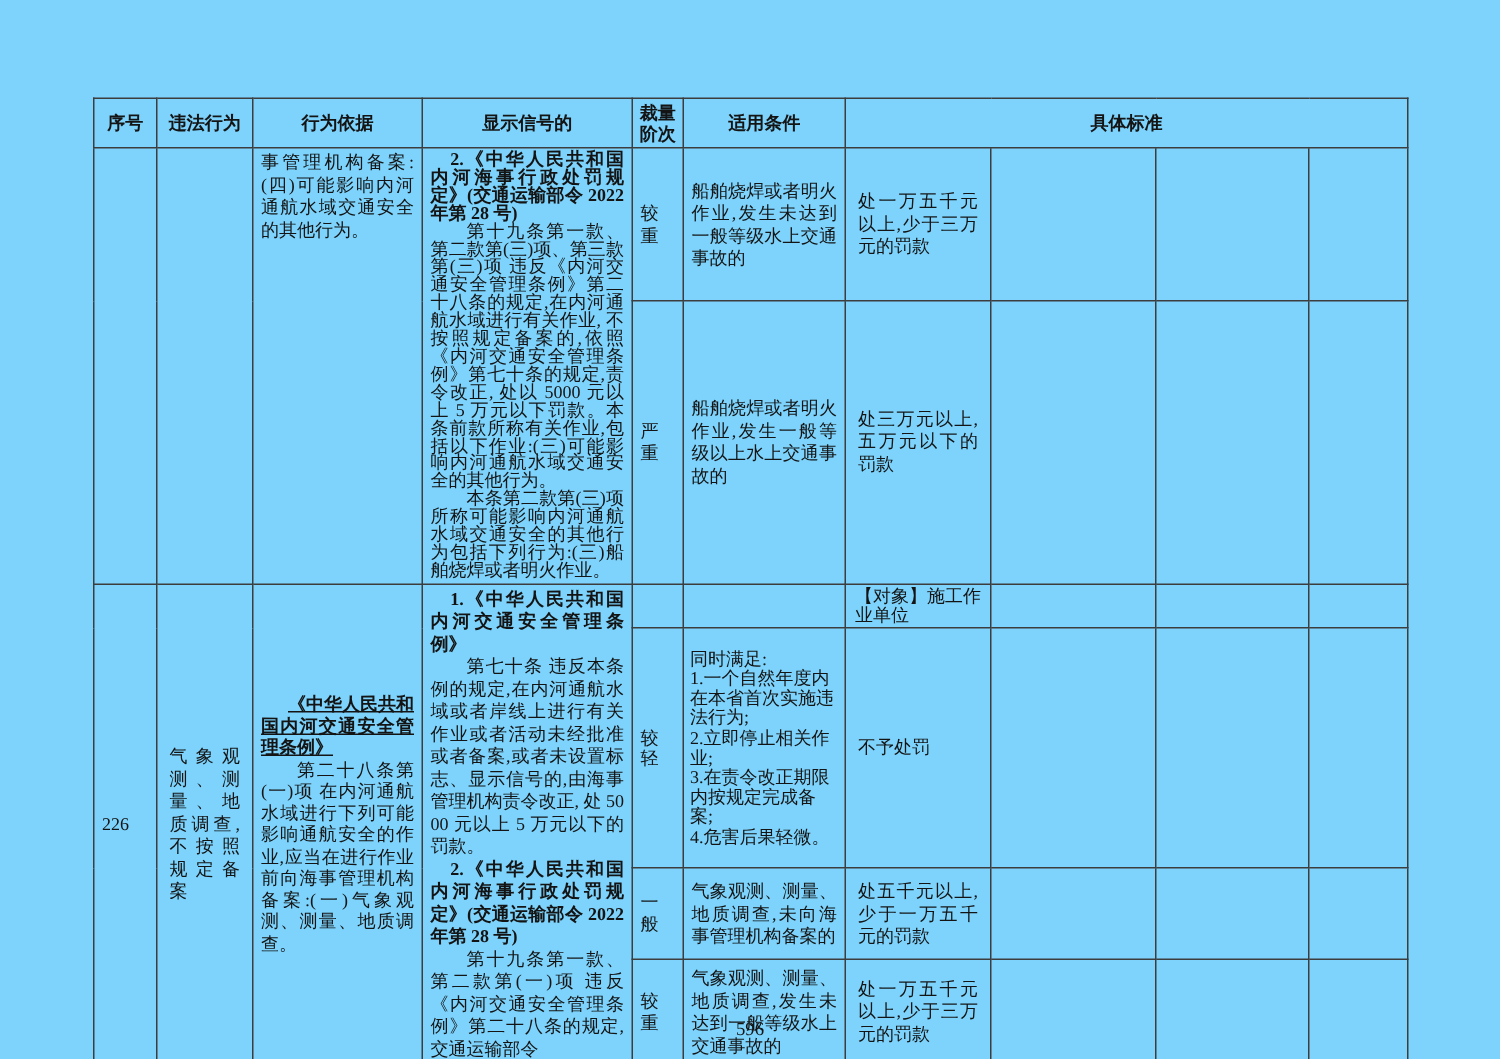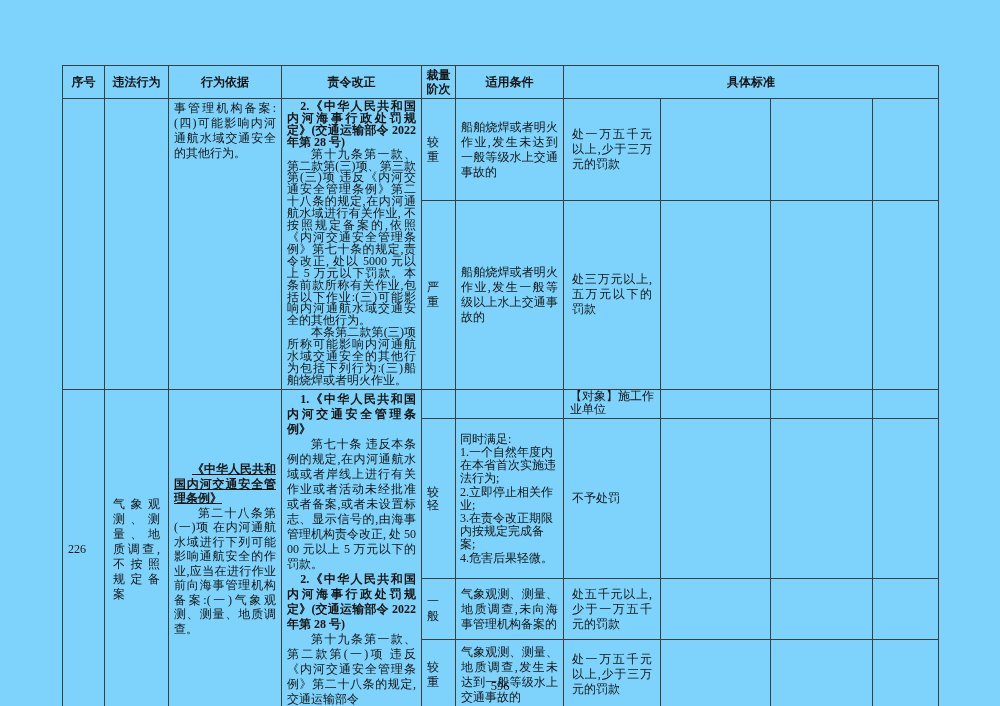--- a/index.html
+++ b/index.html
@@ -35,21 +35,21 @@
   .pre    { white-space:pre-line; }
   .bold   { font-weight:bold; }
   .t1     { text-indent:1.1em; }
   .t15    { text-indent:1.5em;text-decoration:underline; }
   .t2     { text-indent:2em; }
   .lh12   { line-height:11.9px; }
   .lh13   { line-height:13.2px; }
   .lh14   { line-height:14.5px; }
   .lh15   { line-height:15px; }
   .pad8   { padding-left:8px; padding-right:8px; }
-  .objcell{ line-height:13px; padding:1px 6px; vertical-align:top;font-family:Liberation Mono, monospace; }
+  .objcell{ line-height:13px; padding:1px 6px; vertical-align:top; }
 
   .page-number {
     position:absolute; top:679px; left:0; width:1000px;
     text-align:center; font-size:12.5px; color:#141414;
   }
 </style>
 </head>
 <body>
 
 <div class="sheet">
@@ -66,21 +66,21 @@
         <col style="width:110px">
         <col style="width:102px">
         <col style="width:66px">
     </colgroup>
 
     <thead>
       <tr style="height:32px">
         <th>序号</th>
         <th>违法行为</th>
         <th>行为依据</th>
-        <th>责令改正</th>
+        <th>显示信号的</th>
         <th class="pre">裁量
 阶次</th>
         <th>适用条件</th>
         <th colspan="4">具体标准</th>
       </tr>
     </thead>
 
     <tbody>
 
       <tr style="height:96px">

